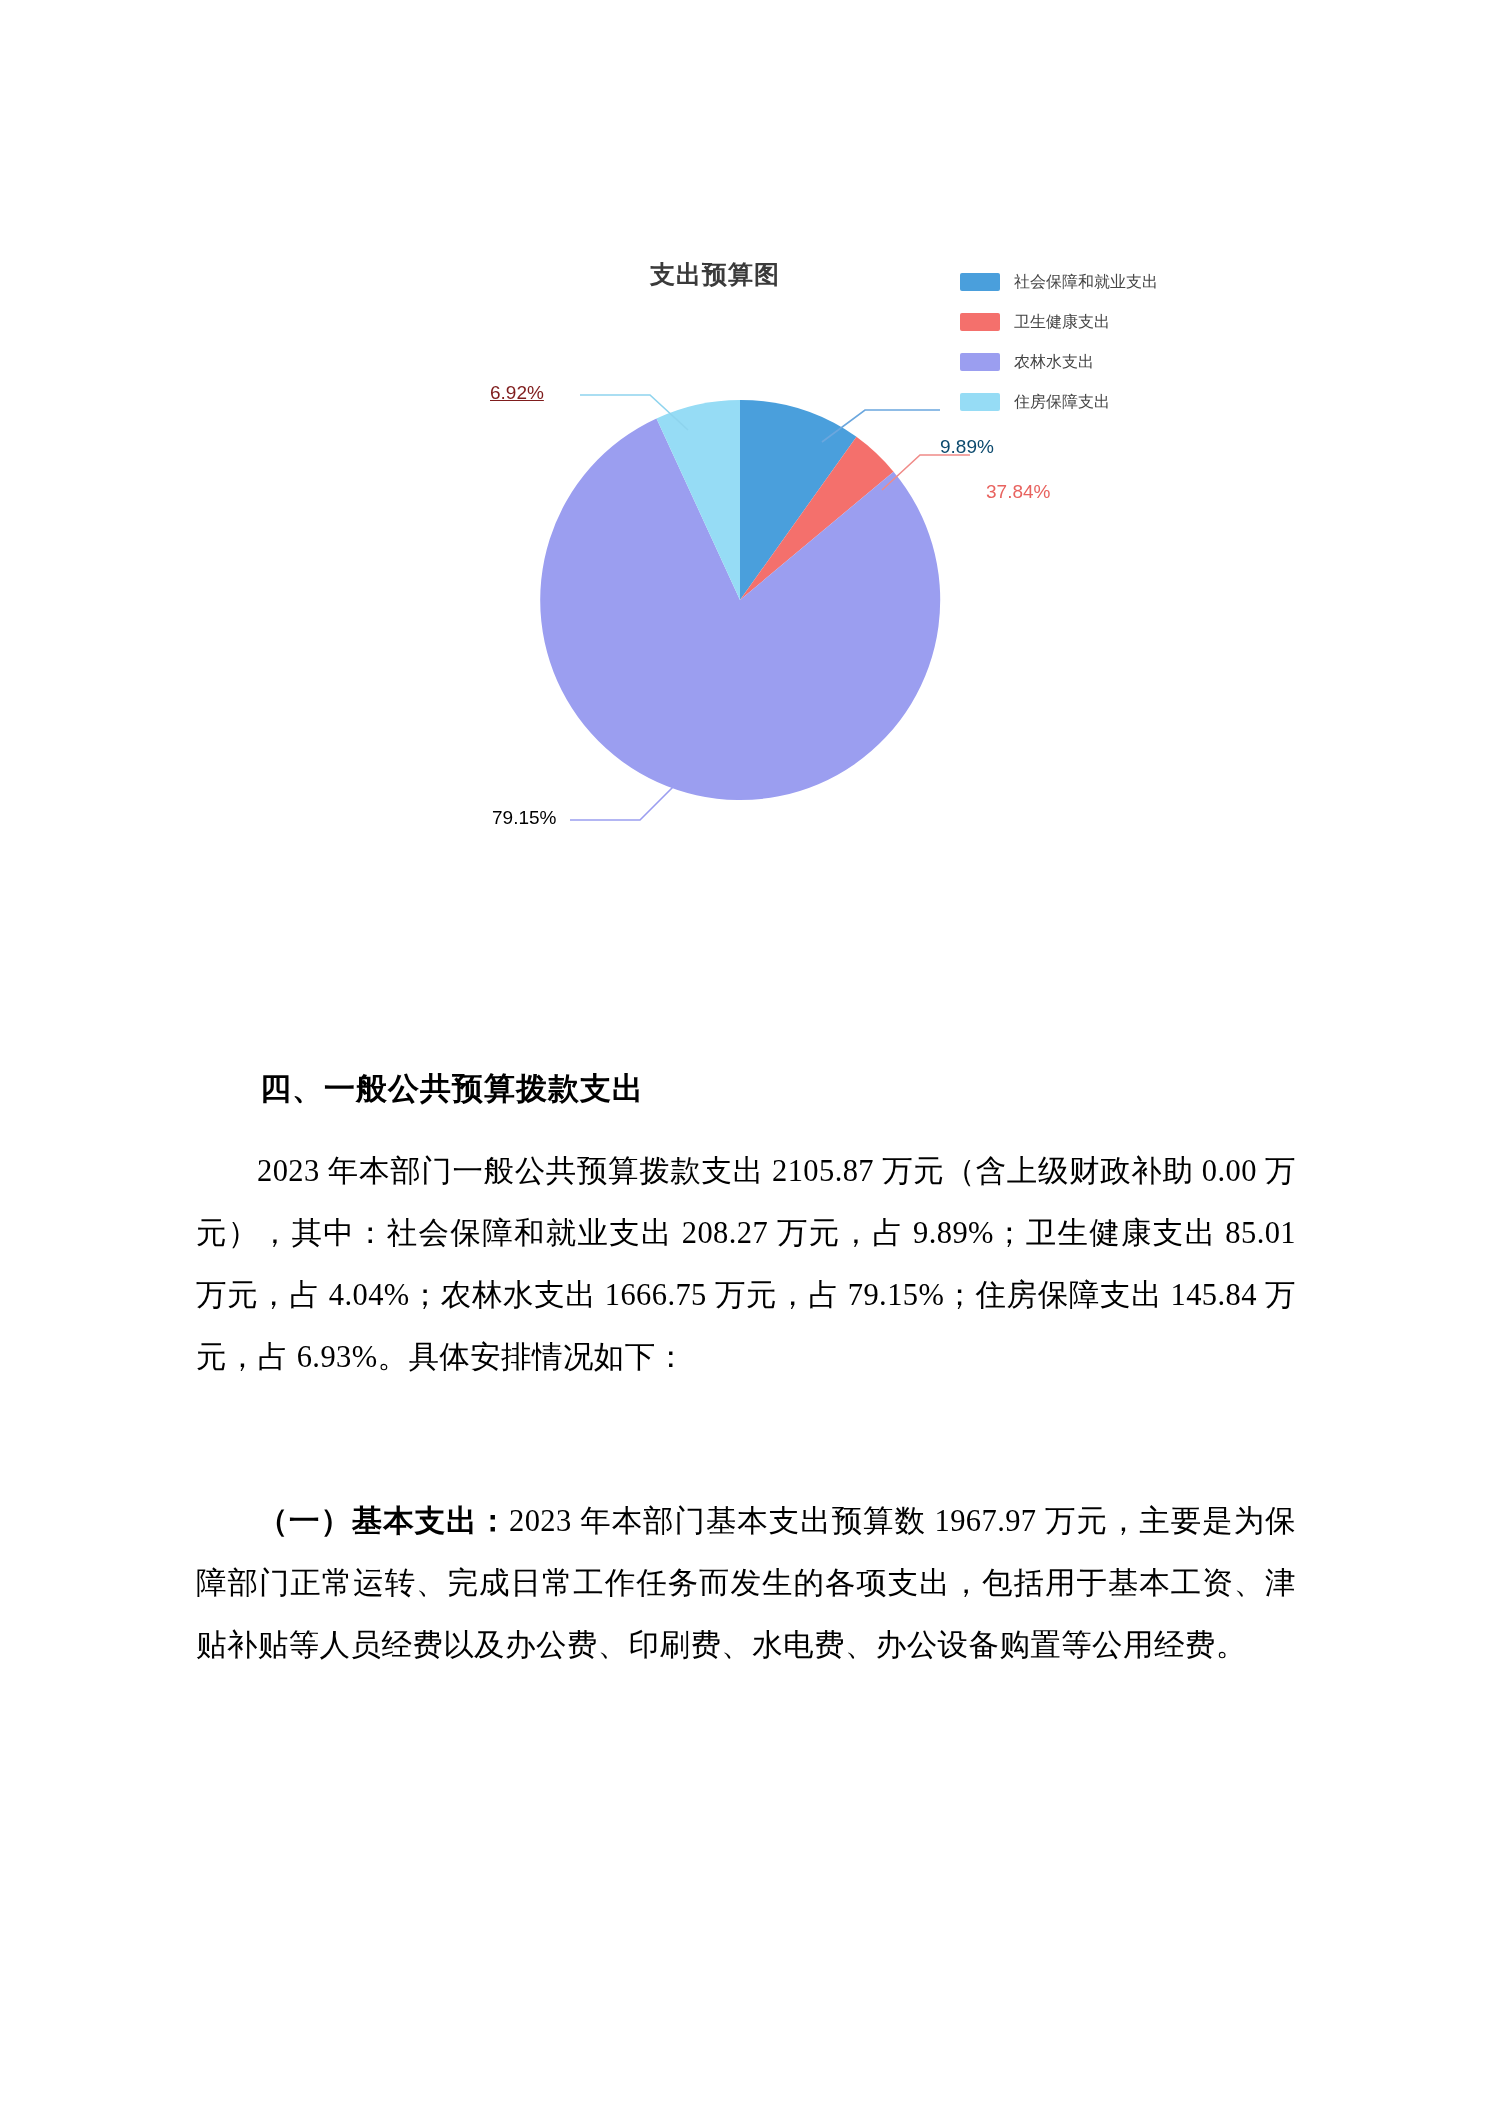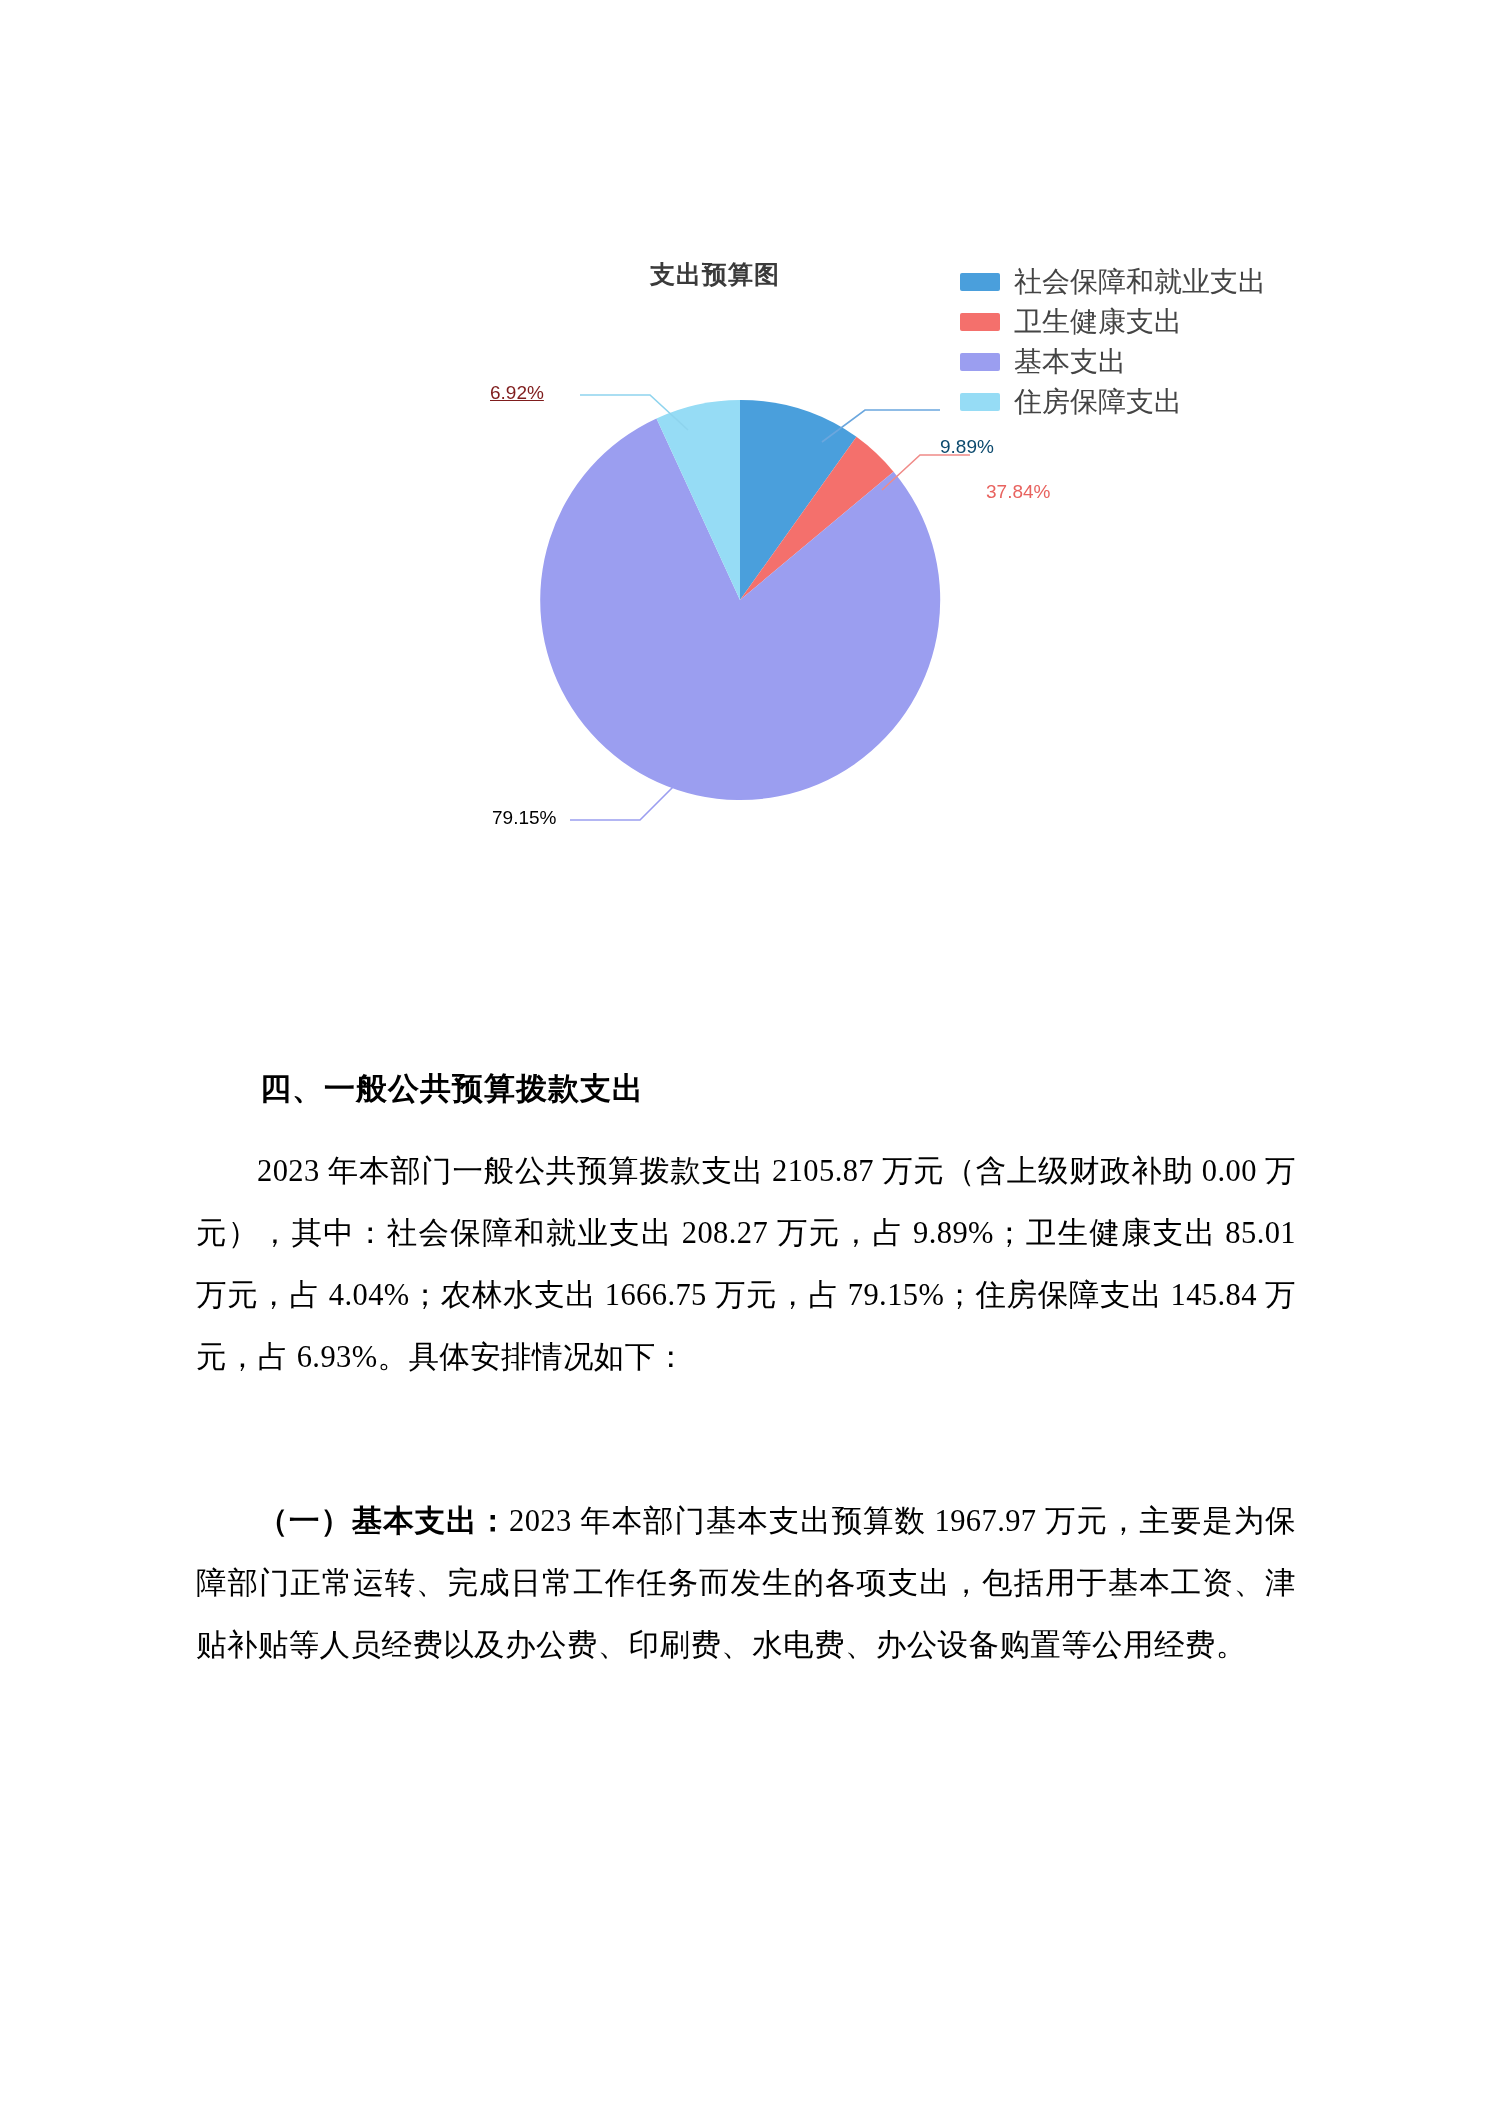--- a/index.html
+++ b/index.html
@@ -54,21 +54,21 @@
   }
   .legend-swatch {
     width: 40px;
     height: 18px;
     border-radius: 2px;
     flex: 0 0 auto;
   }
   .legend-label {
     margin-left: 14px;
     font-family: "Liberation Sans", sans-serif;
-    font-size: 28px;
+    font-size: 16px;
     color: #444444;
     white-space: nowrap;
   }
 
   .pie-wrap {
     position: absolute;
     left: 80px;
     top: 140px;
     width: 460px;
     height: 460px;
@@ -131,21 +131,21 @@
       <div class="legend-row">
         <span class="legend-swatch" style="background:#4a9fdc"></span>
         <span class="legend-label">社会保障和就业支出</span>
       </div>
       <div class="legend-row">
         <span class="legend-swatch" style="background:#f4706c"></span>
         <span class="legend-label">卫生健康支出</span>
       </div>
       <div class="legend-row">
         <span class="legend-swatch" style="background:#9b9ef0"></span>
-        <span class="legend-label">基本支出</span>
+        <span class="legend-label">农林水支出</span>
       </div>
       <div class="legend-row">
         <span class="legend-swatch" style="background:#96dcf5"></span>
         <span class="legend-label">住房保障支出</span>
       </div>
     </div>
 
     <div class="pie-wrap">
       <svg class="pie" viewBox="0 0 460 460">
 

